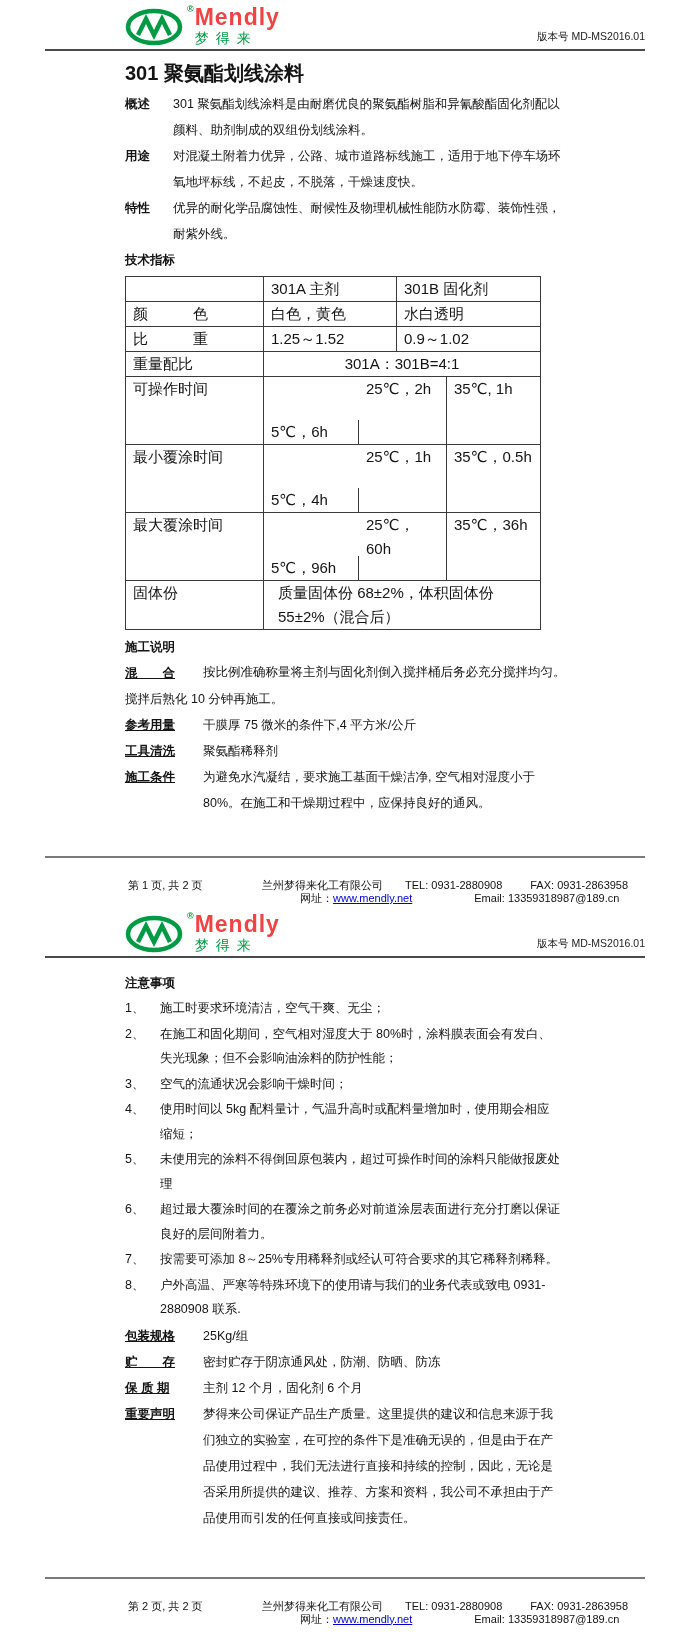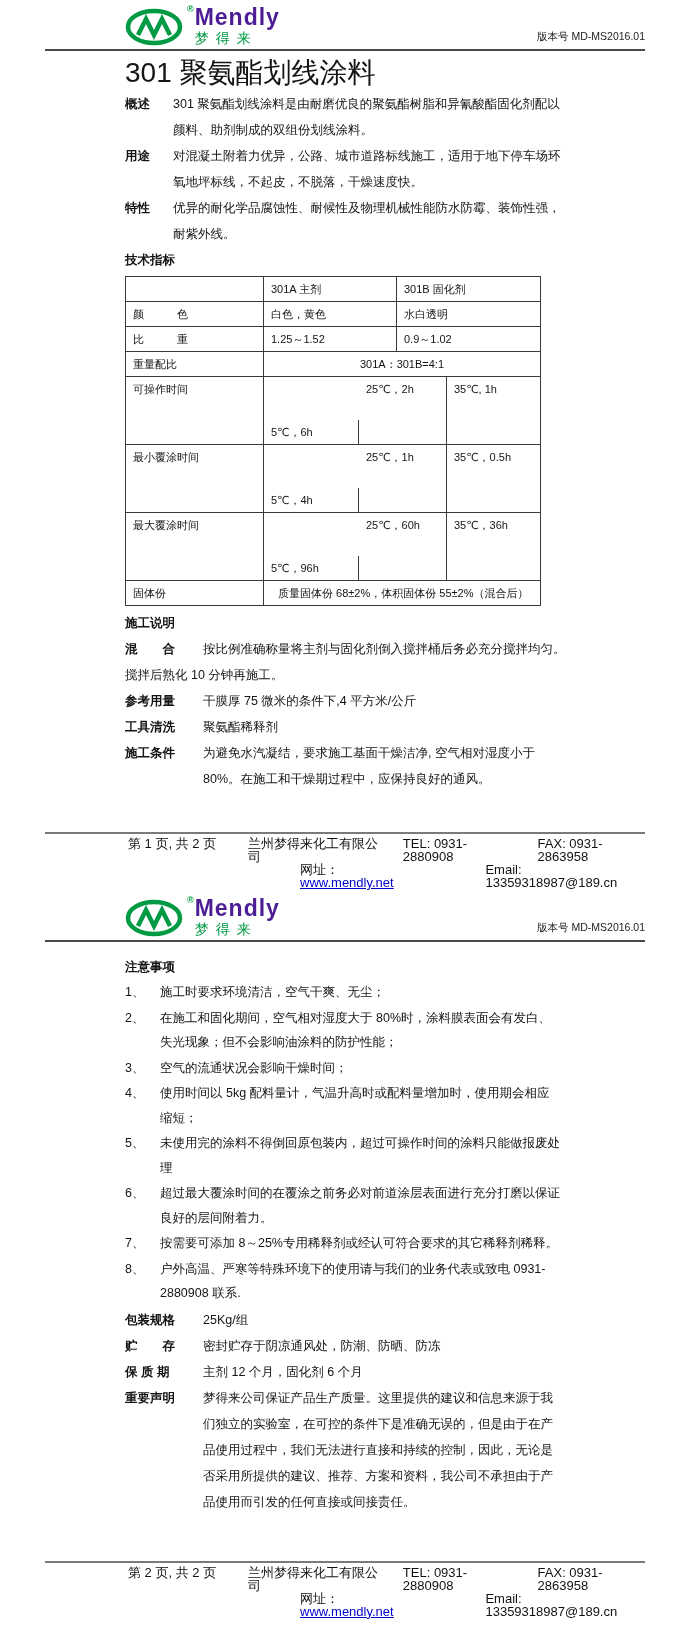--- a/index.html
+++ b/index.html
@@ -8,59 +8,59 @@
     font-family:"Liberation Sans","DejaVu Sans",sans-serif;color:#141414;
   }
   .page{padding:0 42px 0 45px;}
   
   .hdr{display:flex;justify-content:space-between;align-items:flex-end;
        padding:6px 0 3px 0;border-bottom:2px solid #4a4a4a;}
   .logo{display:flex;align-items:flex-start;margin-left:80px;}
   .logo svg{display:block;}
   .regmark{font-size:9px;color:#009A44;position:relative;top:-2px;margin:0 1px 0 0;font-weight:bold;}
   .brandtxt{display:flex;flex-direction:column;line-height:1;}
-  .brandname{font-size:23px;font-weight:800;color:#4c1d95;letter-spacing:1px;}
+  .brandname{font-size:23px;font-weight:800;color:#ef4444;letter-spacing:1px;}
   .brandcn{font-size:14px;font-weight:400;color:#009A44;letter-spacing:7px;margin-top:2px;}
   .version{font-size:10.5px;color:#222;padding-bottom:2px;}
   
   .content{margin-left:80px;width:437px;font-size:12.5px;line-height:26px;}
-  .doc-title{font-size:28px;font-weight:normal;margin:9px 0 5px 0;line-height:26px;}
+  .doc-title{font-size:20px;font-weight:bold;margin:9px 0 5px 0;line-height:26px;}
   .sec{display:flex;align-items:flex-start;}
   .sec .lbl{font-weight:bold;flex:0 0 48px;}
-  .sec.wide .lbl{flex:0 0 78px;}
+  .sec.wide .lbl{flex:0 0 78px;text-decoration:underline;}
   .sec .txt{flex:1;}
-  .nowrap{white-space:nowrap;}
+  .nowrap{white-space:nowrap;font-family:Liberation Mono, monospace;}
   .fullline{margin:0;}
   .heading{font-weight:bold;line-height:26px;}
   
-  .ttable{width:414px;border:1px solid #3a3a3a;margin:3px 0 4px 0;font-size:11px;}
+  .ttable{width:414px;border:1px solid #3a3a3a;margin:3px 0 4px 0;font-size:15px;}
   .trow{display:flex;border-bottom:1px solid #3a3a3a;}
   .trow:last-child{border-bottom:none;gap:7px;}
   .tcell{box-sizing:border-box;padding:0 7px;line-height:24px;border-right:1px solid #3a3a3a;}
   .tcell.last{border-right:none;}
   .w-label{width:138px;}
   .wa{width:133px;}
   .wb{flex:1;}
   .wt1{width:95px;margin-top:43px;}
   .wt2{width:88px;}
   .wt3{flex:1;}
   .wspan{flex:1;text-align:center;}
   .wsolid{flex:1;}
   
   .note{display:flex;line-height:24.5px;margin-bottom:1px;}
   .note .num{flex:0 0 35px;}
   .note .ntxt{flex:1;}
   
   .spacer1{height:40px;}
   .spacer2{height:46px;}
-  .pfooter{border-top:2px solid #7a7a7a;padding-top:3px;display:flex;font-size:13px;line-height:13px;color:#111;}
+  .pfooter{border-top:2px solid #7a7a7a;padding-top:21px;display:flex;font-size:11px;line-height:13px;color:#111;}
   .fpage{margin-left:83px;flex:0 0 120px;}
   .fcol{flex:1;}
   .frow1{display:flex;}
-  .frow1 .company{}
+  .frow1 .company{margin-left:14px;}
   .frow1 .tel{margin-left:22px;}
   .frow1 .fax{margin-left:28px;}
   .frow2{display:flex;}
   .frow2 .web{margin-left:52px;}
   .frow2 .email{margin-left:62px;}
   a.weblink{color:#0000CC;text-decoration:underline;}
   .hdr2-wrap{margin-top:2px;}
 </style>
 </head>
 <body>

